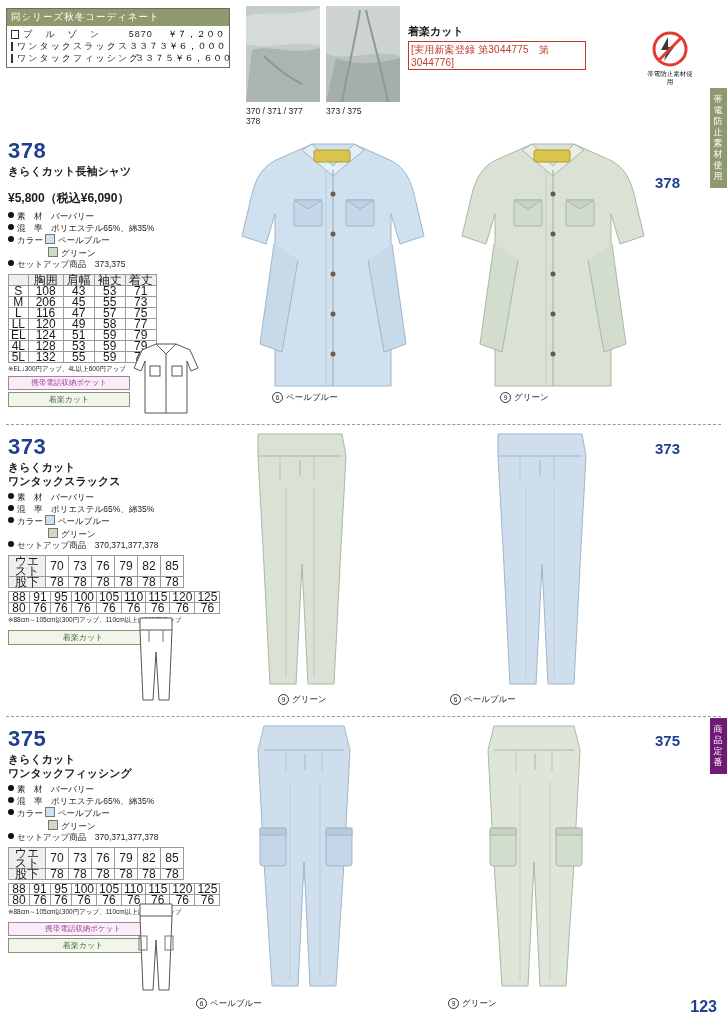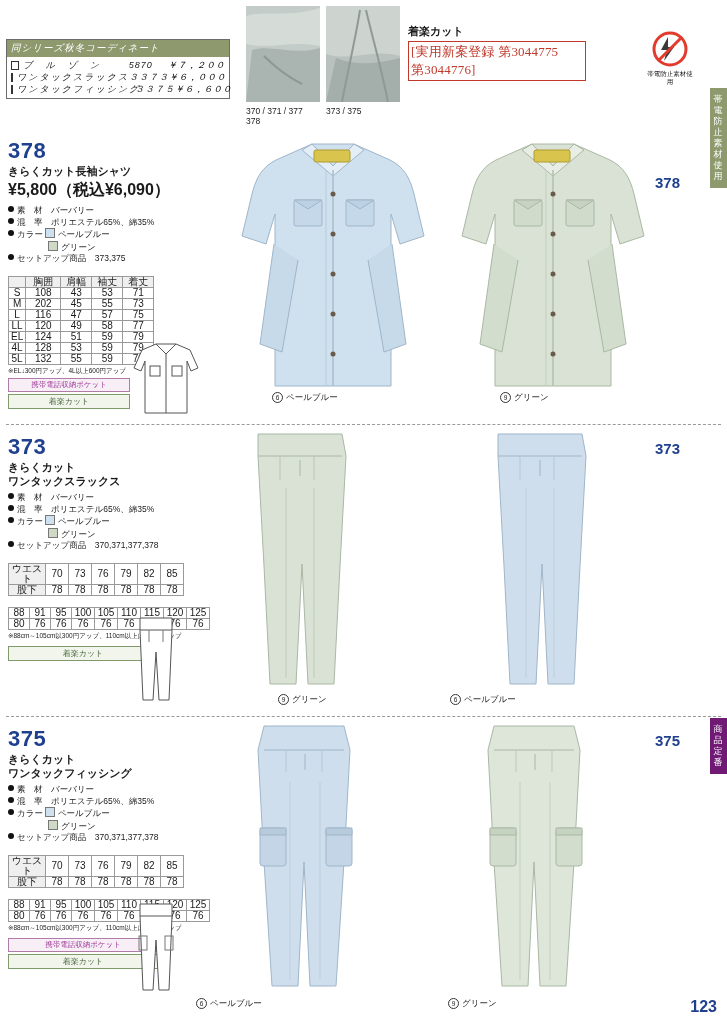--- a/index.html
+++ b/index.html
@@ -5,60 +5,60 @@
   html,body{margin:0;padding:0;}
   body{
     width:727px;height:1024px;position:relative;
     background:#ffffff;
     font-family:"Liberation Sans","DejaVu Sans",sans-serif;
     color:#1a1a1a;
     overflow:hidden;
   }
   .abs{position:absolute;}
   
-  #coord-box{left:6px;top:39px;width:222px;border:1px solid #6b6b6b;font-style:italic;}
+  #coord-box{left:6px;top:8px;width:222px;border:1px solid #6b6b6b;}
   #coord-title{background:#8e9a6e;color:#ffffff;font-size:9.5px;padding:2px 4px;letter-spacing:1px;}
   #coord-body{padding:2px 4px 3px 4px;font-size:9px;line-height:12px;}
   .coord-row{display:flex;align-items:center;white-space:nowrap;}
   .cb{display:inline-block;width:7px;height:7px;border:1px solid #333;margin-right:4px;}
   .coord-name{width:118px;letter-spacing:2px;}
   .coord-code{width:44px;letter-spacing:1px;}
   .coord-price{color:#000;letter-spacing:0.5px;}
   
   .topphoto{border:0;}
   #tp1{left:246px;top:6px;width:74px;height:96px;background:linear-gradient(150deg,#cfd6d2 0%,#b9c2be 40%,#9fa9a5 100%);}
   #tp2{left:326px;top:6px;width:74px;height:96px;background:linear-gradient(160deg,#c8cfcb 0%,#aeb7b3 45%,#949e99 100%);}
   #tp1-cap{left:246px;top:106px;width:78px;font-size:8.5px;}
   #tp1-cap2{left:246px;top:116px;width:78px;font-size:8.5px;}
   #tp2-cap{left:326px;top:106px;width:78px;font-size:8.5px;}
   
   #note{left:408px;top:24px;width:178px;}
   #note-title{font-size:11px;font-weight:bold;margin-bottom:2px;}
-  #note-reg{border:1px solid #c0392b;color:#c0392b;font-size:13px;padding:1px 2px;display:inline-block;margin-bottom:3px;letter-spacing:0.2px;font-family:Liberation Serif, serif;}
+  #note-reg{border:1px solid #c0392b;color:#c0392b;font-size:10px;padding:1px 2px;display:inline-block;margin-bottom:3px;letter-spacing:0.2px;}
   #note-body{font-size:9px;line-height:13px;}
   
   #static-icon{left:650px;top:30px;width:40px;height:40px;}
   #static-cap{left:645px;top:70px;width:50px;font-size:6.5px;line-height:8px;text-align:center;}
   
   .rtab{right:0;background:#8e9a6e;color:#fff;font-size:9px;width:15px;text-align:center;line-height:11px;padding:6px 1px;letter-spacing:1px;}
   #rtab1{top:88px;}
   #rtab2{top:718px;background:#701a75;}
   
   .sec-no{font-size:22px;color:#1f3f8f;font-weight:bold;letter-spacing:0.5px;}
   .sec-no-right{font-size:15px;color:#1f3f8f;font-weight:bold;}
   .sec-name{font-size:11px;font-weight:bold;line-height:14px;}
-  .sec-price{font-size:16px;font-weight:bold;margin-top:2px;}
+  .sec-price{font-size:12px;font-weight:bold;margin-top:12px;}
   .spec{font-size:8.5px;line-height:11.5px;margin-top:4px;}
   .dot{display:inline-block;width:6px;height:6px;border-radius:50%;background:#111;margin-right:3px;vertical-align:1px;}
   .swatch{display:inline-block;width:8px;height:8px;border:1px solid #777;margin:0 3px 0 2px;vertical-align:-1px;}
   .sw-blue{background:#cfe0ef;}
   .sw-green{background:#cfdac6;}
   .circnum{display:inline-block;width:9px;height:9px;border:1px solid #333;border-radius:50%;font-size:6.5px;line-height:9px;text-align:center;margin-right:3px;}
   
-  table.size{border-collapse:collapse;font-size:10px;margin-top:11px;}
+  table.size{border-collapse:collapse;font-size:12px;margin-top:3px;}
   table.size th,table.size td{border:1px solid #9a9a9a;padding:0px 2px;text-align:center;line-height:10px;}
   table.size th{background:#efefef;font-weight:normal;}
   .note-small{font-size:6.5px;line-height:8.5px;margin-top:2px;}
   .btn-pocket{border:1px solid #b07ba8;color:#a0399a;background:#f7eef6;font-size:7.5px;text-align:center;padding:1px 0;margin-top:3px;width:120px;}
   .btn-kiraku{border:1px solid #7f9a6b;color:#3f5f33;background:#f1f5ec;font-size:8px;text-align:center;padding:1px 0;margin-top:2px;width:120px;}
   
   .figcap{font-size:8.5px;}
   
   .dashline{left:6px;width:715px;border-top:1px dashed #9a9a9a;height:0;}
   
@@ -151,21 +151,21 @@
     </tr>
     <tr>
           <td>S</td>
           <td>108</td>
           <td>43</td>
           <td>53</td>
           <td>71</td>
         </tr>
     <tr>
           <td>M</td>
-          <td>202</td>
+          <td>206</td>
           <td>45</td>
           <td>55</td>
           <td>73</td>
         </tr>
     <tr>
           <td>L</td>
           <td>116</td>
           <td>47</td>
           <td>57</td>
           <td>75</td>

